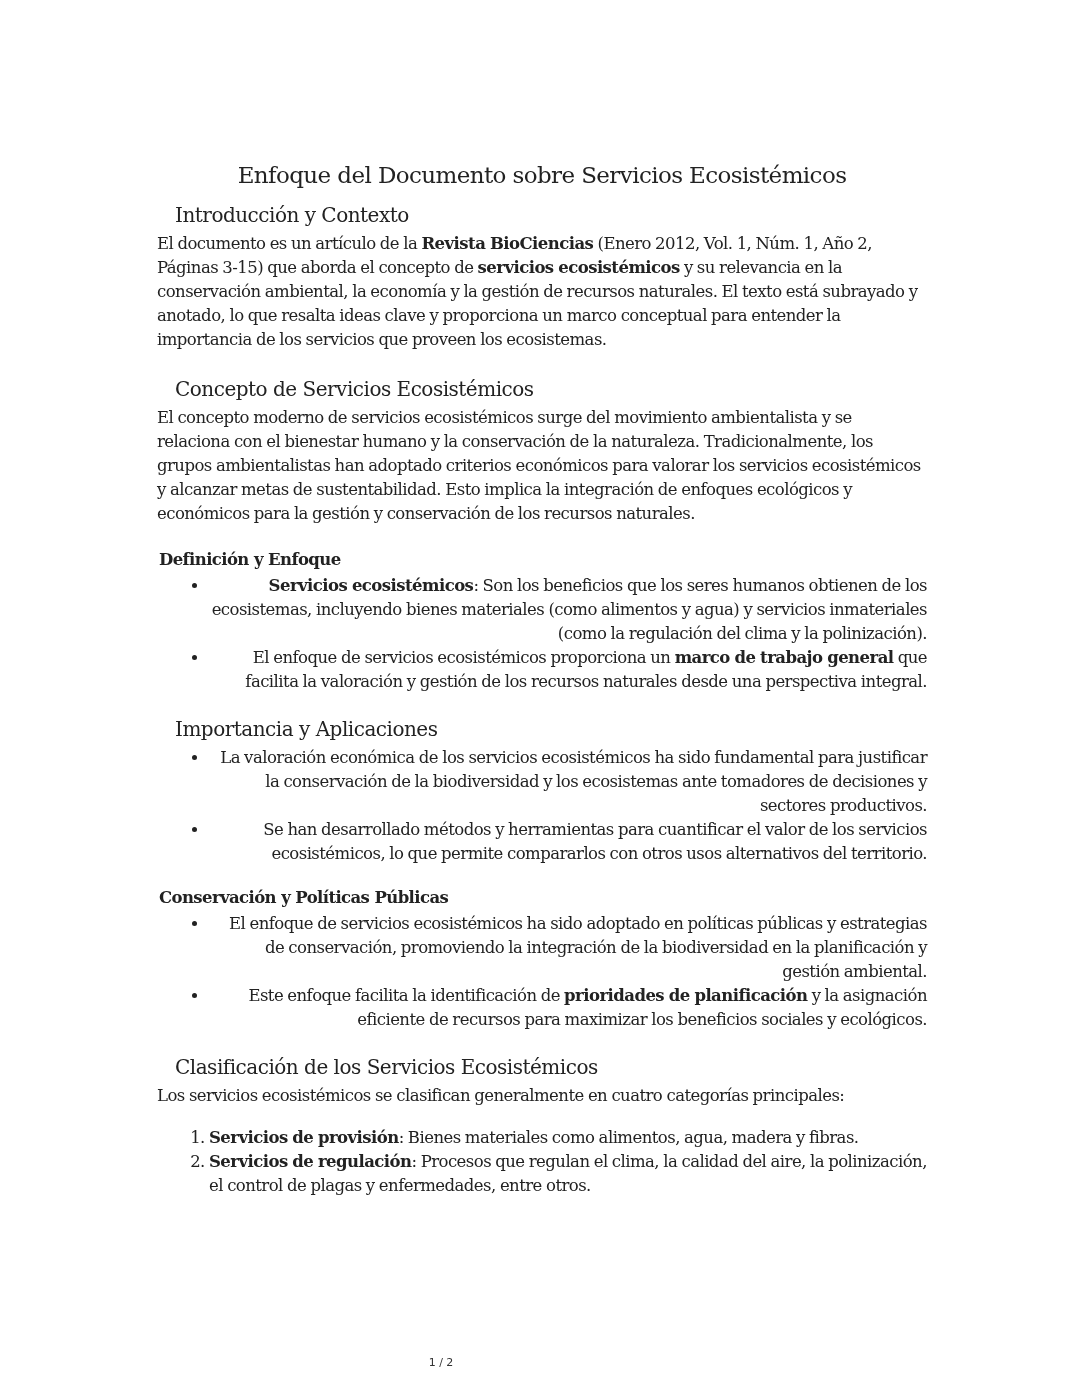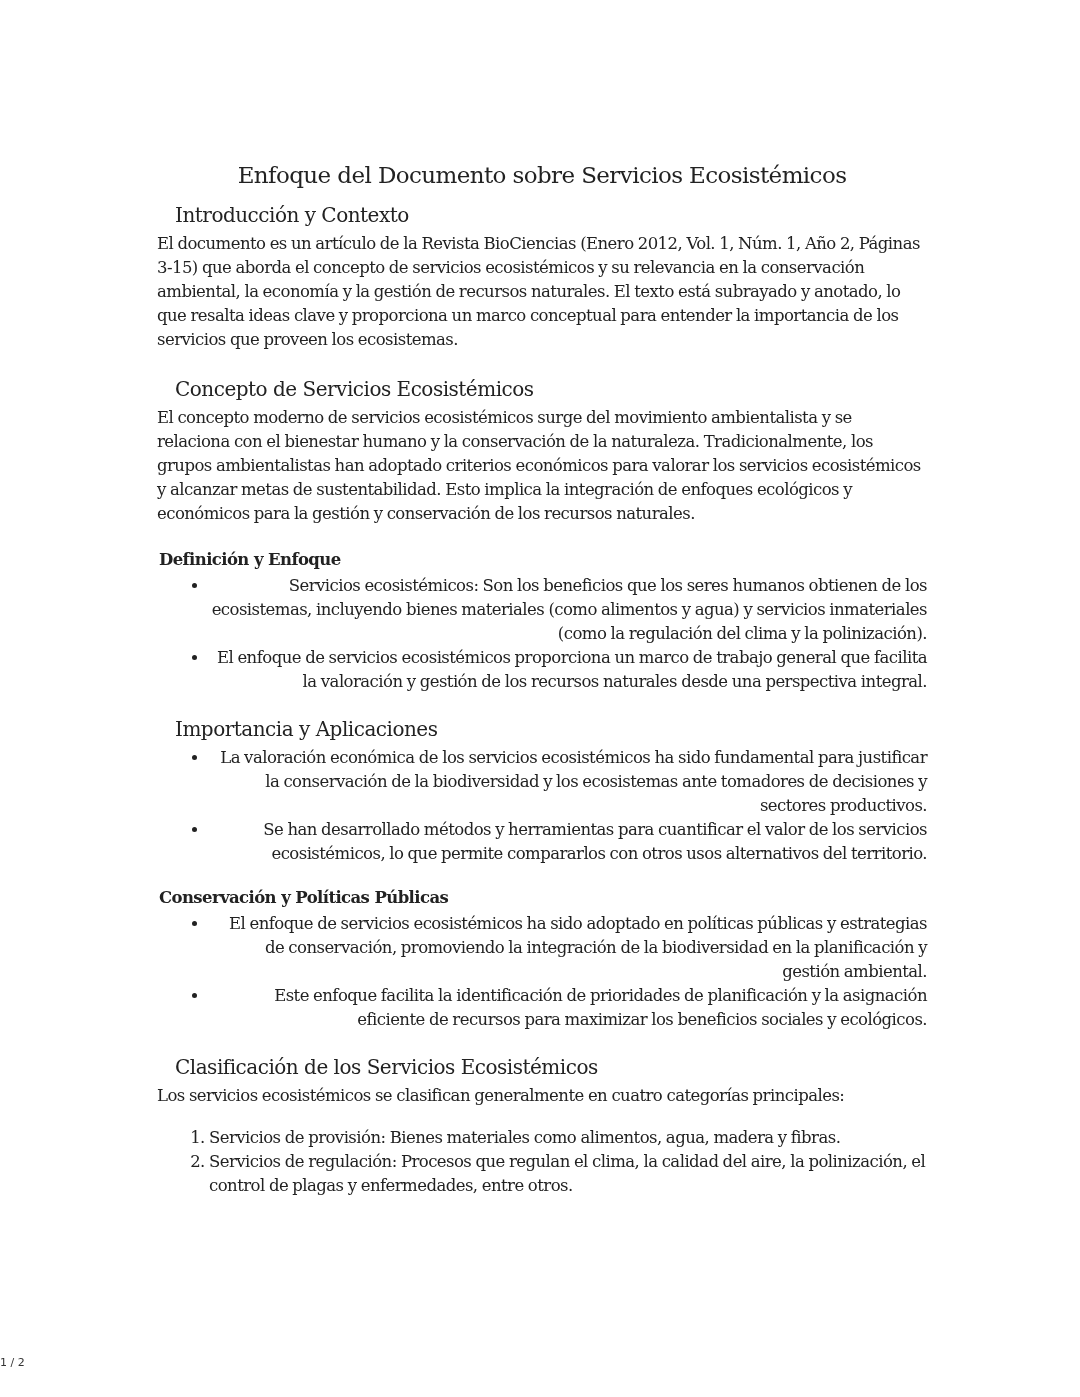--- a/index.html
+++ b/index.html
@@ -60,28 +60,28 @@
     ul, ol {
       margin: 2px 0 0 0;
       padding-left: 52px;
       font-size: 16.5px;
       line-height: 24px;
       letter-spacing: -0.55px;
       word-spacing: -0.5px;
     }
     ul li { list-style: disc; text-align: right; }
     ol li { list-style: decimal; }
-    b { font-weight: normal; margin-top: 25px; }
+    b { font-weight: bold; margin-top: 25px; }
     .ol-wrap { margin-top: 18px; }
     .footer {
       position: absolute;
       top: 1356px;
       left: 0;
       width: 882px;
-      text-align: left;
+      text-align: center;
       font-family: "DejaVu Sans", sans-serif;
       font-size: 11px;
       color: #333;
     }
   </style>
 </head>
 <body>
 
 <div class="page">
 

